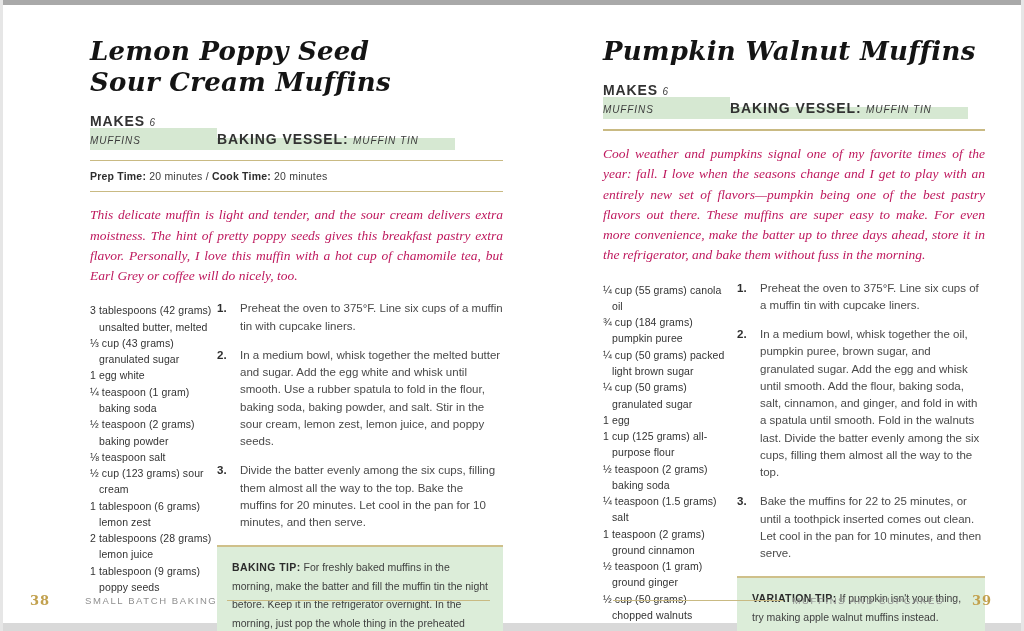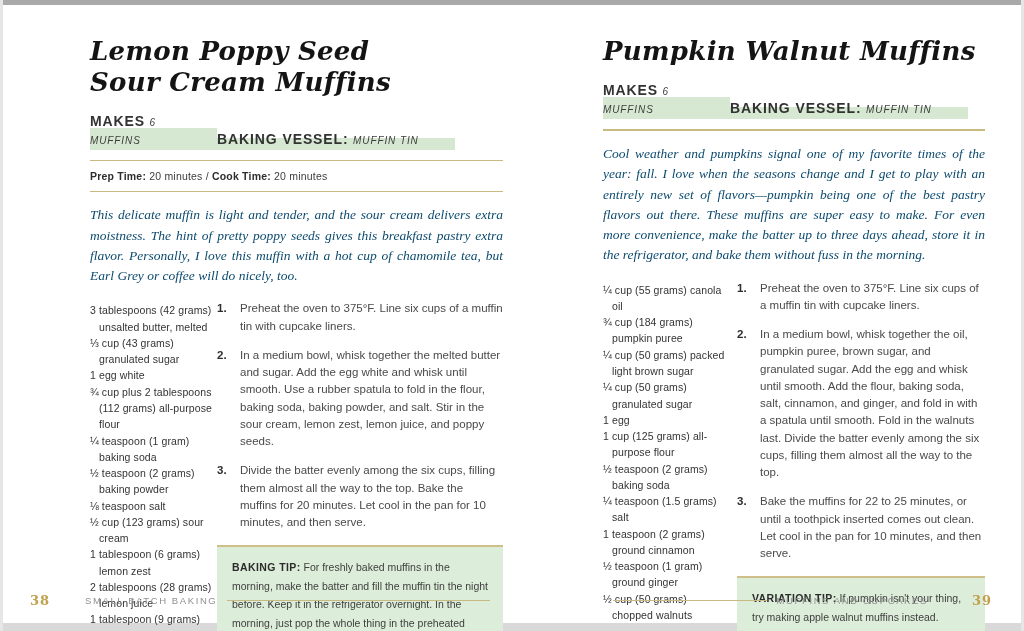--- a/index.html
+++ b/index.html
@@ -36,21 +36,21 @@
   .meta-value { font-size:10px; font-style:italic; letter-spacing:0.9px; color:#3c3c3c; }
 
   .rule { border:none; border-top:1px solid #c9ba83; margin:0; }
   .rule-1 { margin-top:10px; }
   .time-row { font-size:10.5px; color:#3c3c3c; margin:9px 0; letter-spacing:0.2px; }
   .time-row b { color:#2e2e2e; }
 
   .intro {
     margin-top:13px;
     font-family:"Liberation Serif", serif; font-style:italic;
-    font-size:13.5px; line-height:1.5; color:#0c4a6e;
+    font-size:13.5px; line-height:1.5; color:#be185d;
     text-align:justify;
   }
 
   .cols { display:flex; margin-top:14px; }
   .ing-col { flex:none; }
   #left-page .ing-col { width:124px; }
   #right-page .ing-col { width:124px; }
   .dir-col { flex:1; }
   #left-page .dir-col { margin-left:3px; }
   #right-page .dir-col { margin-left:10px; }
@@ -133,21 +133,20 @@
 
   <div class="intro">This delicate muffin is light and tender, and the sour cream delivers extra moistness. The hint of pretty poppy seeds gives this breakfast pastry extra flavor. Personally, I love this muffin with a hot cup of chamomile tea, but Earl Grey or coffee will do nicely, too.</div>
 
   <div class="cols">
     <div class="ing-col">
       <ul class="ingredients">
 
       <li>3 tablespoons (42 grams) unsalted butter, melted</li>
           <li>⅓ cup (43 grams) granulated sugar</li>
           <li>1 egg white</li>
-          <li>¾ cup plus 2 tablespoons (112 grams) all-purpose flour</li>
           <li>¼ teaspoon (1 gram) baking soda</li>
           <li>½ teaspoon (2 grams) baking powder</li>
           <li>⅛ teaspoon salt</li>
           <li>½ cup (123 grams) sour cream</li>
           <li>1 tablespoon (6 grams) lemon zest</li>
           <li>2 tablespoons (28 grams) lemon juice</li>
           <li>1 tablespoon (9 grams) poppy seeds</li>
         </ul>
     </div>
     <div class="dir-col">
@@ -217,14 +216,14 @@
 </div>
 
 <div class="footer" id="footer-left">
   <span class="page-num">38</span>
   <span class="footer-label">SMALL BATCH BAKING</span>
   <span class="footer-rule"></span>
 </div>
 <div class="footer" id="footer-right">
   <span class="footer-rule"></span>
   <span class="footer-label">MUFFINS AND CUPCAKES</span>
-  <span class="page-num" style="margin-left:44px;">39</span>
+  <span class="page-num" style="margin-left:28px;">39</span>
 </div>
 
 </body></html>

